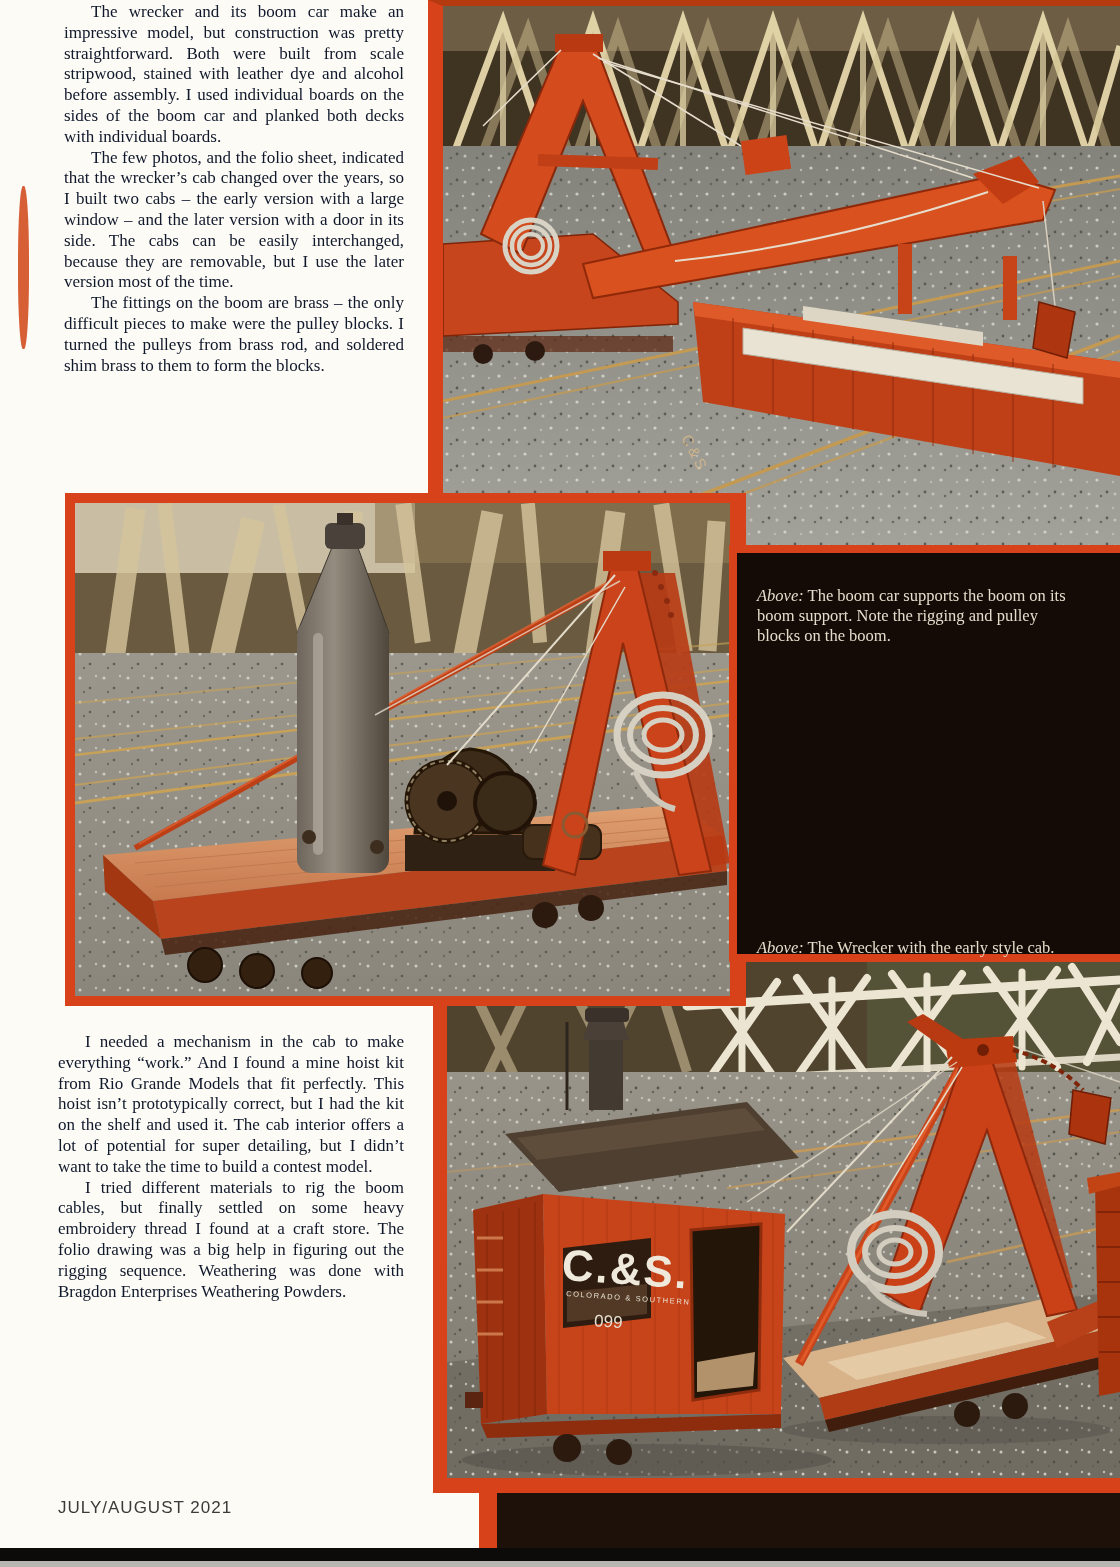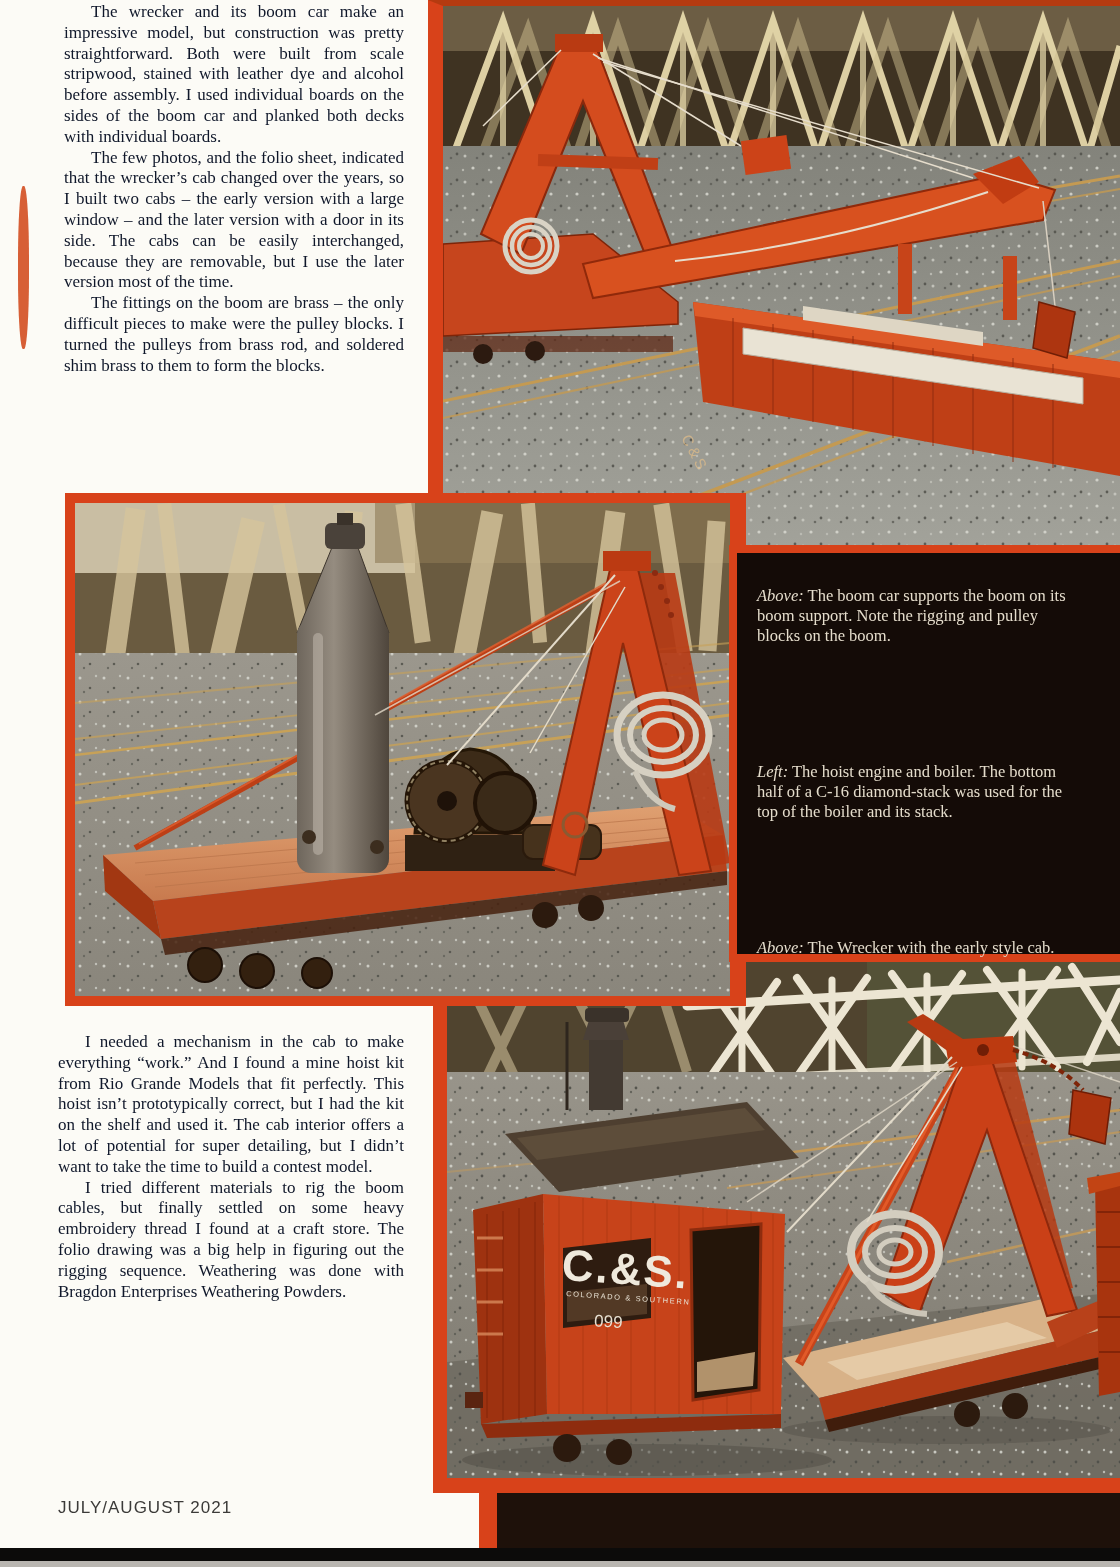--- a/index.html
+++ b/index.html
@@ -133,21 +133,20 @@
           <line x1="40" y1="120" x2="118" y2="44" stroke-width="1.5"></line>
           <path d="M232,255 Q380,240 545,186" stroke-width="2"></path>
         </g>
         <text x="238" y="432" font-size="15" letter-spacing="3" fill="#e8c088" opacity="0.65" transform="rotate(62 238 432)" font-family="Liberation Sans, sans-serif">C&amp;S</text>
       </g>
     </svg>
   </div>
 
   <div id="caption-box">
     <p class="caption" id="caption-above"><em>Above:</em><span> The boom car supports the boom on its boom support. Note the rigging and pulley blocks on the boom.</span></p>
-    <p class="caption" id="caption-left"><em>Left:</em><span> The hoist engine and boiler. The bottom half of a C-16 diamond-stack was used for the top of the boiler and its stack.</span></p>
     <p class="caption" id="caption-below"><em>Above:</em><span> The Wrecker with the early style cab.</span></p>
   </div>
 
   <div class="photo" id="photo-middle">
     <svg viewBox="0 0 655 493" preserveAspectRatio="none">
       <defs>
         <linearGradient id="grav2" x1="0" y1="0" x2="0" y2="1">
           <stop offset="0" stop-color="#9b978d"></stop>
             <stop offset="1" stop-color="#8a867c"></stop>
         </linearGradient>

